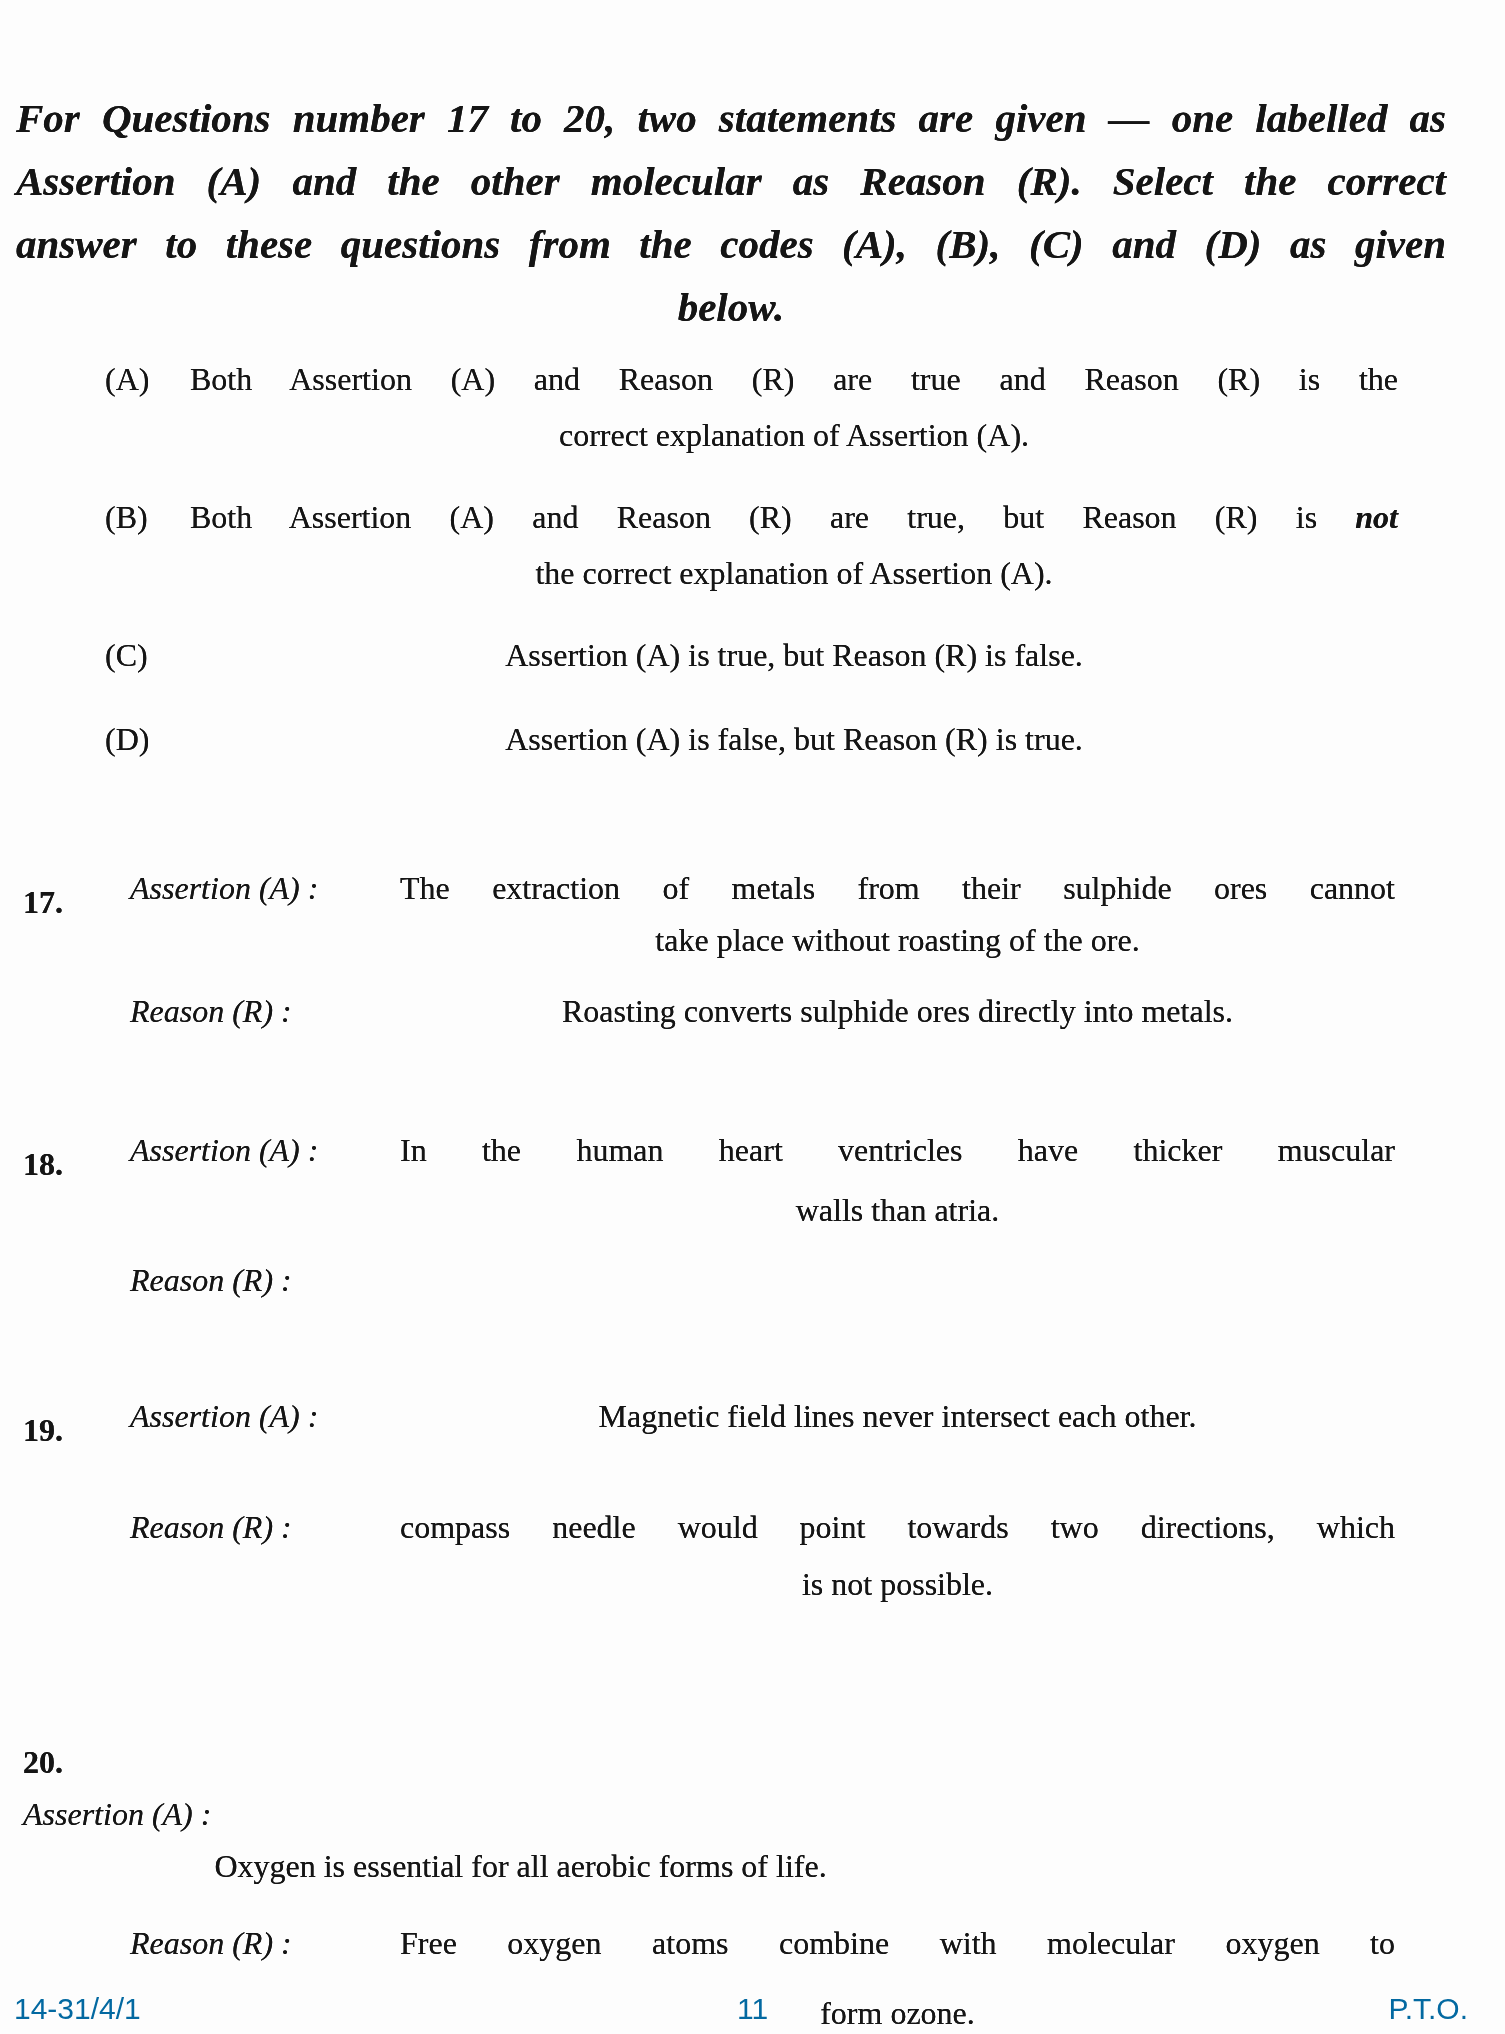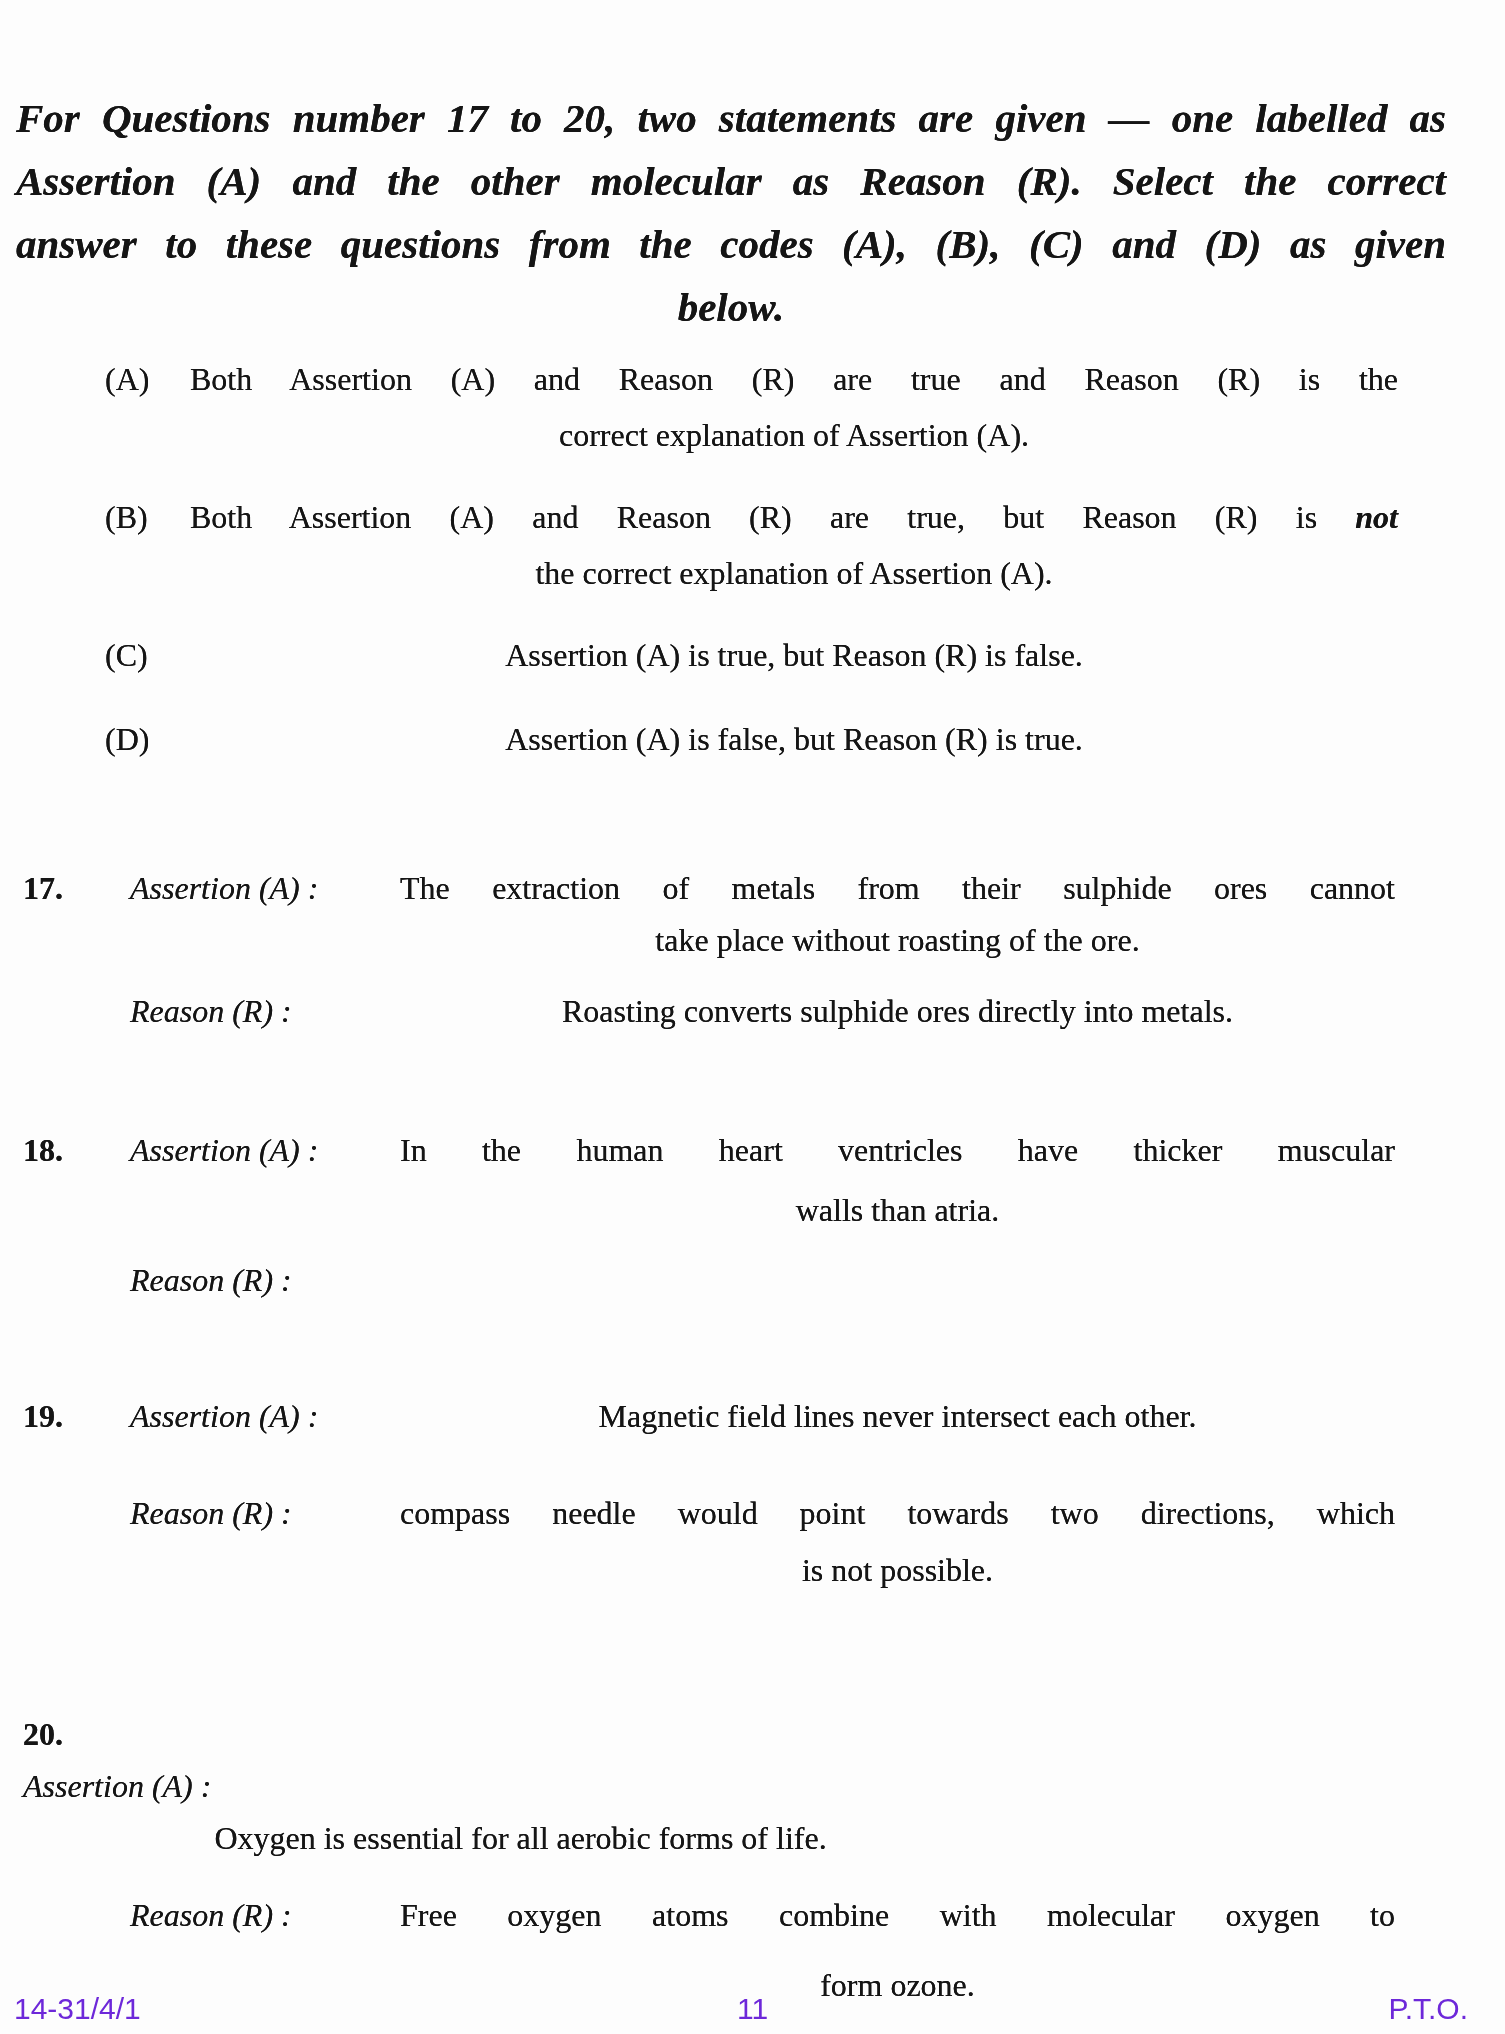--- a/index.html
+++ b/index.html
@@ -25,21 +25,21 @@
   .opt-label { width:85px; flex:none; }
   .opt-text { width:1208px; flex:none; }
   .opt-row .line, .opt-label { line-height:56px; }
   .opt-a { margin-top:12px; }
   .opt-b { margin-top:26px; }
   .opt-c { margin-top:26px; }
   .opt-d { margin-top:28px; }
 
   
   .q-row { display:flex; margin-left:23px; align-items:flex-start; }
-  .q-num { width:107px; flex:none; font-weight:bold; }
+  .q-num { width:107px; flex:none; font-weight:bold;margin-top:14px; }
   .q-label { width:270px; flex:none; font-style:italic; }
   .q-text { width:995px; flex:none; }
 
   .lh52 .line, .lh52 .q-num, .lh52 .q-label { line-height:52px; }
   .lh57 .line, .lh57 .q-num, .lh57 .q-label { line-height:57px; }
   .lh60 .line, .lh60 .q-num, .lh60 .q-label { line-height:60px; }
   .lh70 .line, .lh70 .q-num, .lh70 .q-label { line-height:70px; }
 
   .q17-a { margin-top:95px; }
   .q17-r { margin-top:19px; }
@@ -49,21 +49,21 @@
   .q19-r { margin-top:43px; }
   .q20-a { margin-top:109px;flex-direction:column; }
   .q20-r { margin-top:16px; }
 
   .bi { font-weight:bold; font-style:italic; }
 
   
   .footer {
     position:absolute; top:1992px; left:0; right:0; height:42px;
     font-family:"Liberation Sans", sans-serif;
-    font-size:30px; text-shadow:none; color:#6d28d9;
+    font-size:30px; text-shadow:none; color:#0369a1;
   }
   .footer-left  { position:absolute; left:14px;  top:0; }
   .footer-center{ position:absolute; left:0; right:0; top:0; text-align:center; }
   .footer-right { position:absolute; right:37px; top:0; }
 </style>
 </head>
 <body>
 
 <div class="page">
 

